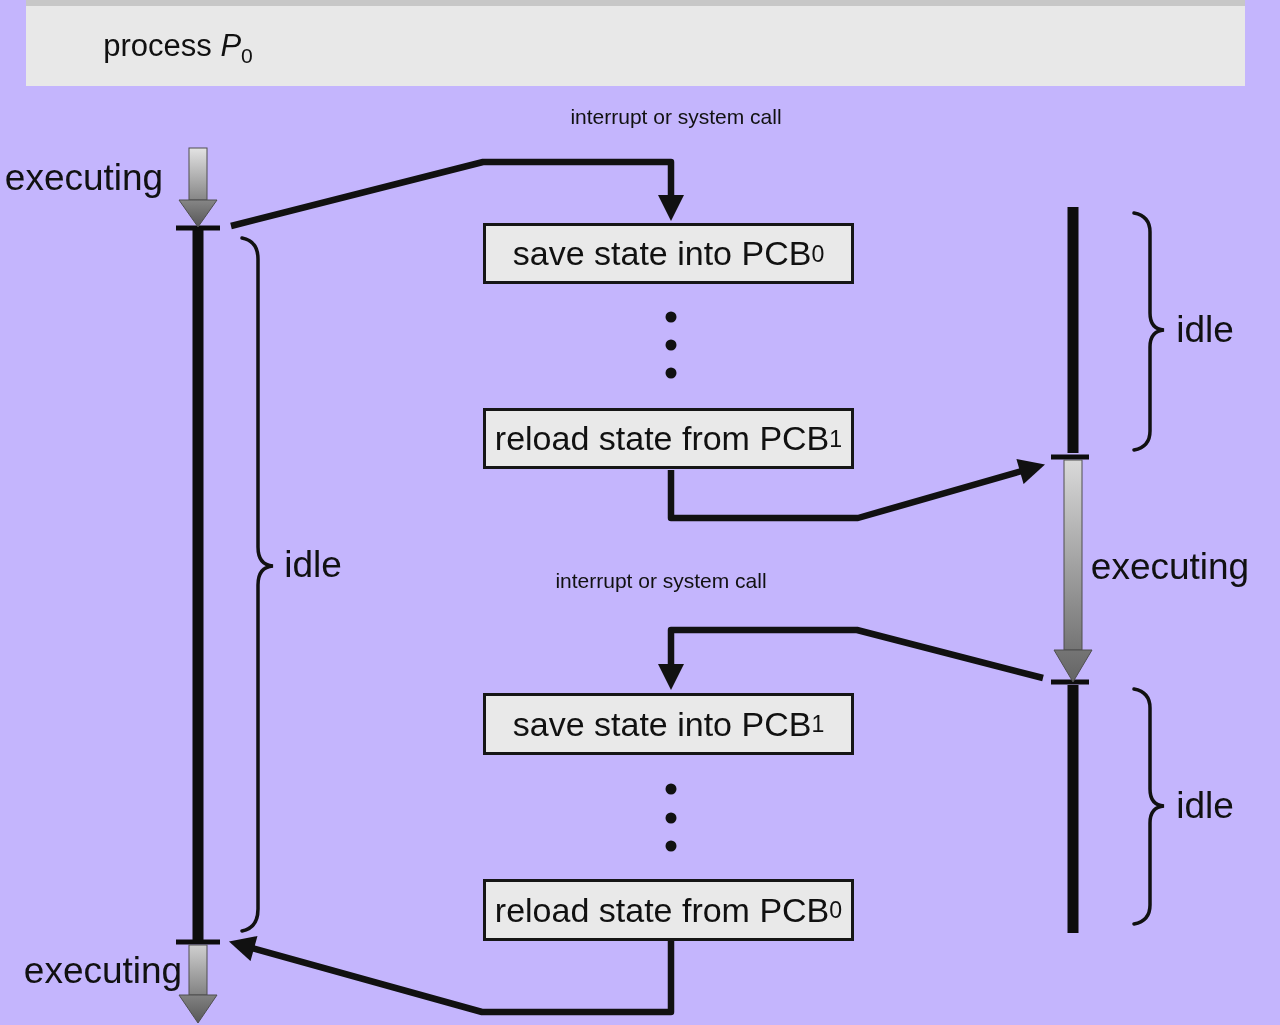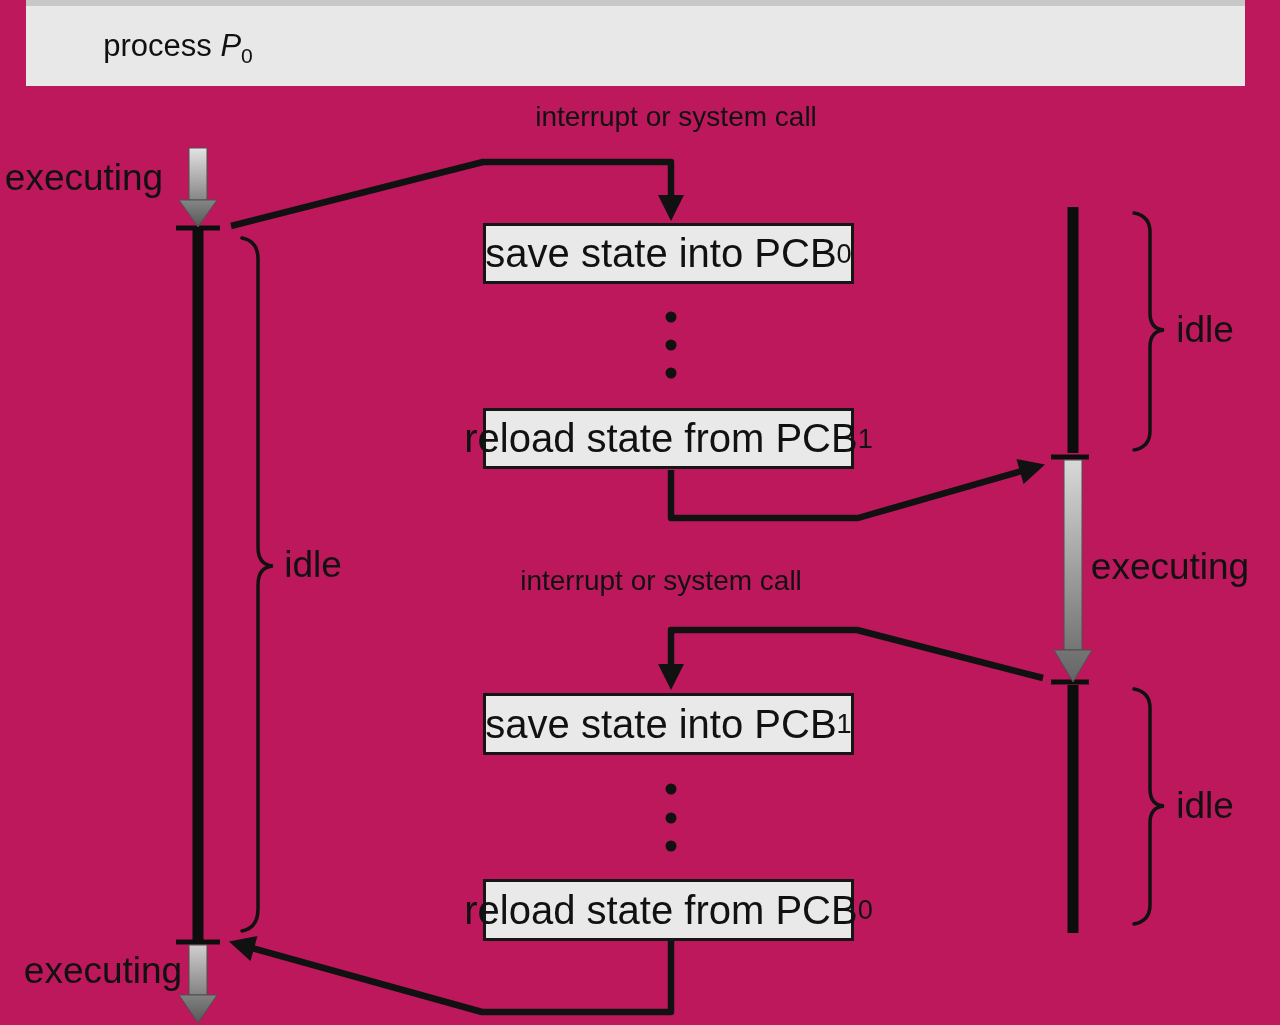--- a/index.html
+++ b/index.html
@@ -1,36 +1,36 @@
 <!DOCTYPE html>
 <html><head>
 <meta charset="utf-8">
 <style>
   html,body{margin:0;padding:0;background:#ffffff;}
   #canvas{
-    position:relative;width:1280px;height:1025px;background:#be185d;
+    position:relative;width:1280px;height:1025px;background:#c4b5fd;
     font-family:"Liberation Sans","DejaVu Sans",sans-serif;color:#111;
     overflow:hidden;
   }
   .abs{position:absolute;}
   #top-rule{left:26px;top:0;width:1219px;height:6px;background:#c7c7c7;}
   #header-band{left:26px;top:6px;width:1219px;height:80px;background:#e8e8e8;}
   .hdr-label{
     font-size:31px;white-space:nowrap;transform:translate(-50%,-50%);
   }
   .lbl{
     font-size:37px;white-space:nowrap;transform:translate(-50%,-50%);
   }
-  .int-lbl{font-size:28px;}
+  .int-lbl{font-size:21px;}
   i{font-style:italic;}
   sub{font-size:0.68em;line-height:0;}
   .pcb-box{
     left:483px;width:371px;background:#e9e9e9;border:3px solid #161616;
     box-sizing:border-box;display:flex;align-items:center;justify-content:center;
-    font-size:40px;white-space:nowrap;
+    font-size:34px;white-space:nowrap;
   }
   svg{position:absolute;left:0;top:0;}
 </style>
 </head>
 <body>
 
 <div id="canvas">
 
   <div class="abs" id="top-rule"></div>
   <div class="abs" id="header-band"></div>

